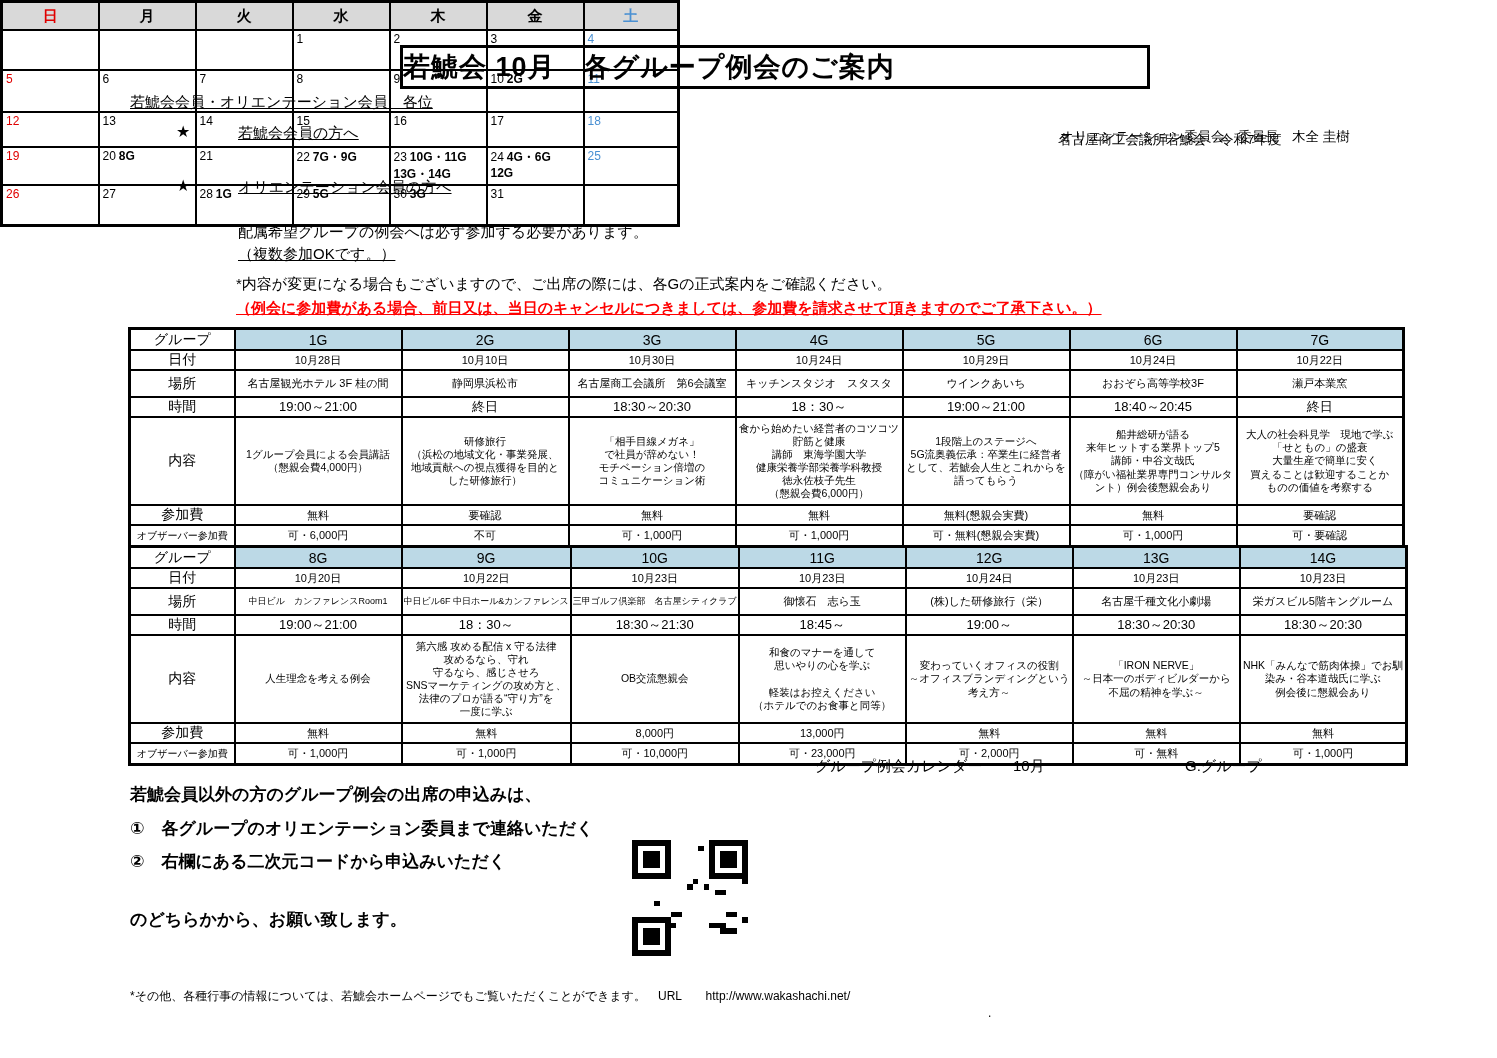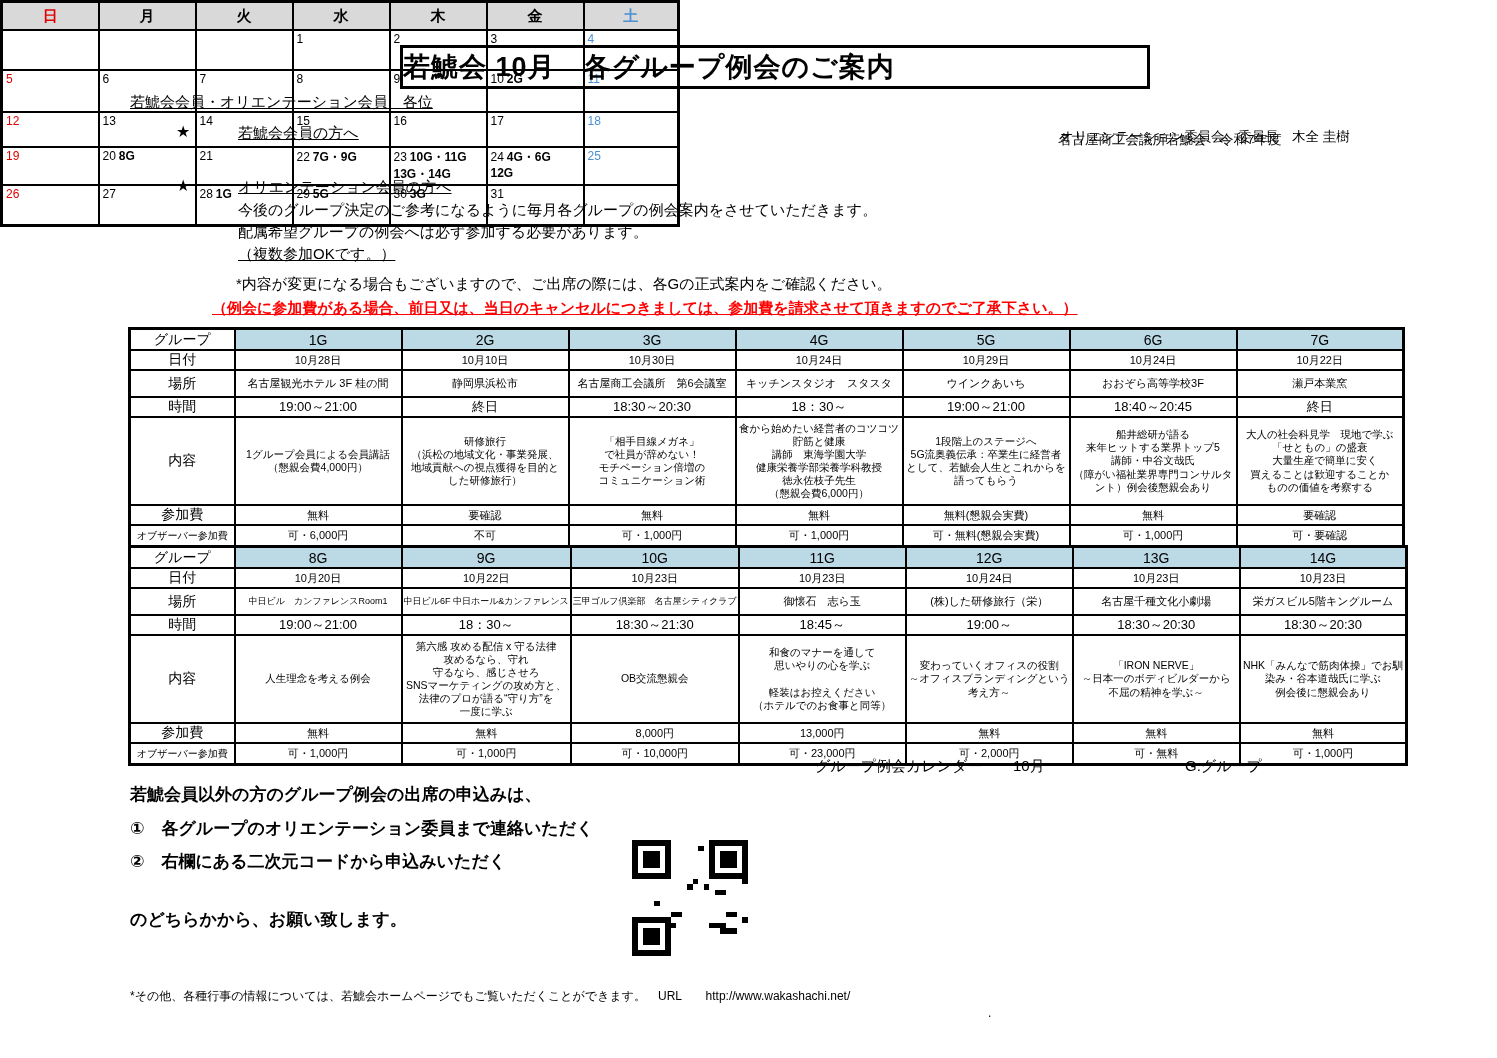--- a/index.html
+++ b/index.html
@@ -57,26 +57,25 @@
 
   <div class="abs body-txt u" style="left:130px;top:93px;">若鯱会会員・オリエンテーション会員　各位</div>
   <div class="abs small-txt" style="left:1058px;top:95px;margin-top:36px;">名古屋商工会議所若鯱会　令和7年度</div>
   <div class="abs small-txt" style="left:1060px;top:128px;">オリエンテーション委員会　委員長　木全 圭樹</div>
 
   <div class="abs star" style="left:176px;top:122px;">★</div>
   <div class="abs body-txt u" style="left:238px;top:124px;">若鯱会会員の方へ</div>
 
   <div class="abs star" style="left:176px;top:176px;">★</div>
   <div class="abs body-txt u" style="left:238px;top:178px;">オリエンテーション会員の方へ</div>
-  <div class="abs body-txt" style="left:238px;top:201px;">今後のグループ決定のご参考になるように毎月各グループの例会案内をさせていただきます。</div>
   <div class="abs body-txt" style="left:238px;top:223px;">配属希望グループの例会へは必ず参加する必要があります。</div>
   <div class="abs body-txt u" style="left:238px;top:245px;">（複数参加OKです。）</div>
 
   <div class="abs body-txt" style="left:236px;top:275px;">*内容が変更になる場合もございますので、ご出席の際には、各Gの正式案内をご確認ください。</div>
-  <div id="warning" class="abs u" style="left:212px;top:299px;">（例会に参加費がある場合、前日又は、当日のキャンセルにつきましては、参加費を請求させて頂きますのでご了承下さい。）</div>
+  <div id="warning" class="abs u" style="left:236px;top:299px;">（例会に参加費がある場合、前日又は、当日のキャンセルにつきましては、参加費を請求させて頂きますのでご了承下さい。）</div>
 
   <table class="gtable abs" style="left:128px;top:327px;">
     <colgroup>
         <col style="width:105px">
         <col style="width:167px">
         <col style="width:167px">
         <col style="width:167px">
         <col style="width:167px">
         <col style="width:167px">
         <col style="width:167px">

